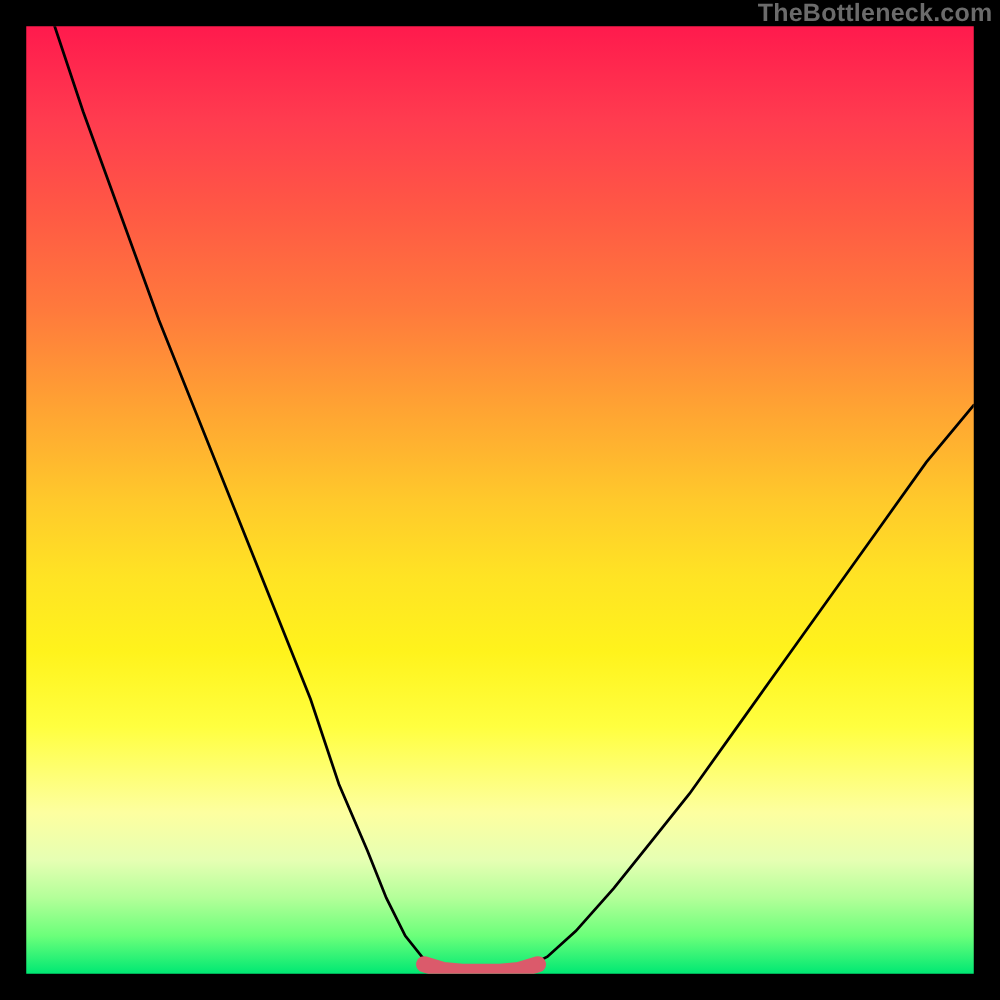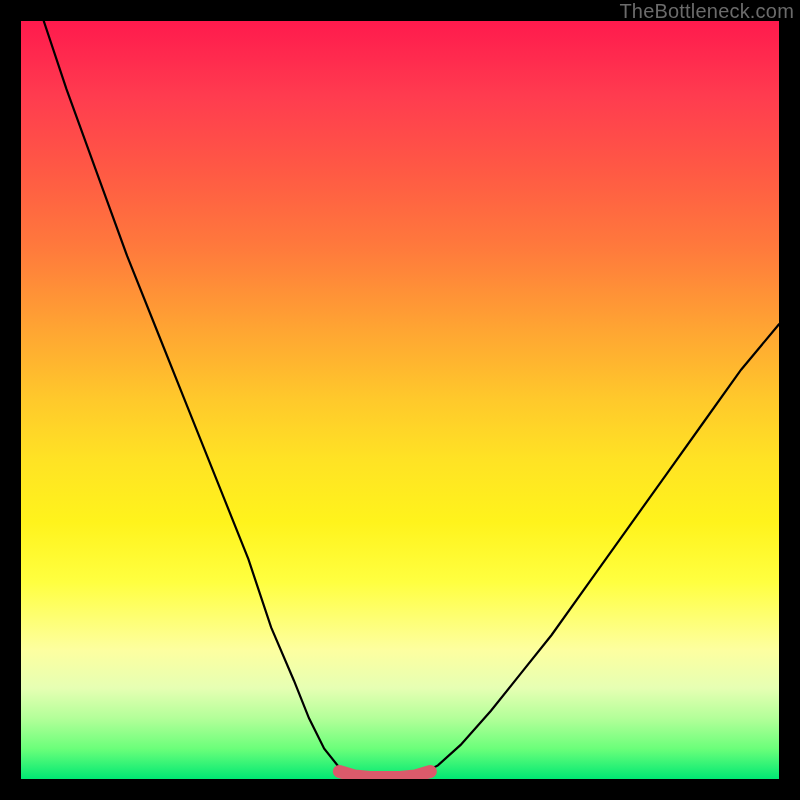--- a/index.html
+++ b/index.html
@@ -32,21 +32,21 @@
       #6bff7a 96%,
       #00e873 100%
     );
   }
   .watermark {
     position: absolute;
     top: 0px;
     right: 6px;
     font-family: Arial, Helvetica, sans-serif;
     font-size: 20px;
-    font-weight: 400;
+    font-weight: 700;
     color: #6b6b6b;
     letter-spacing: 0.2px;
     margin-left: 40px;
   }
   svg.curves {
     position: absolute;
     left: 0;
     top: 0;
     width: 758px;
     height: 758px;

